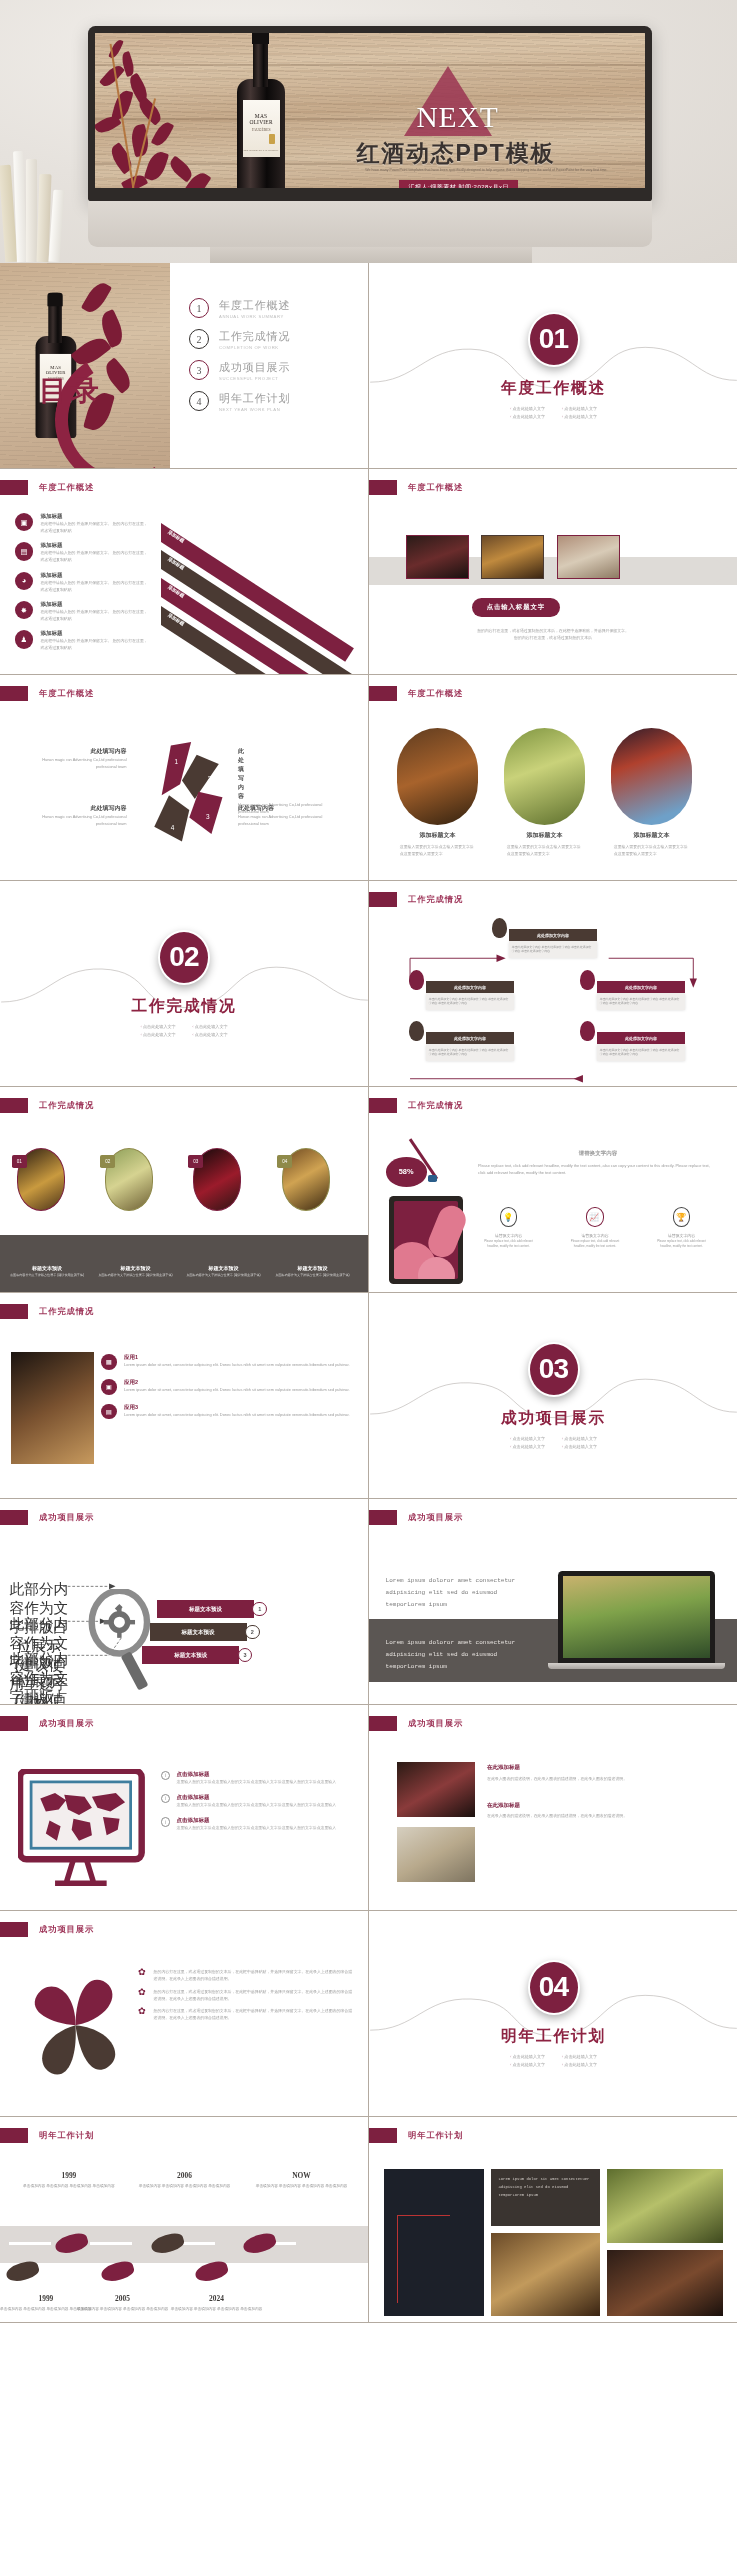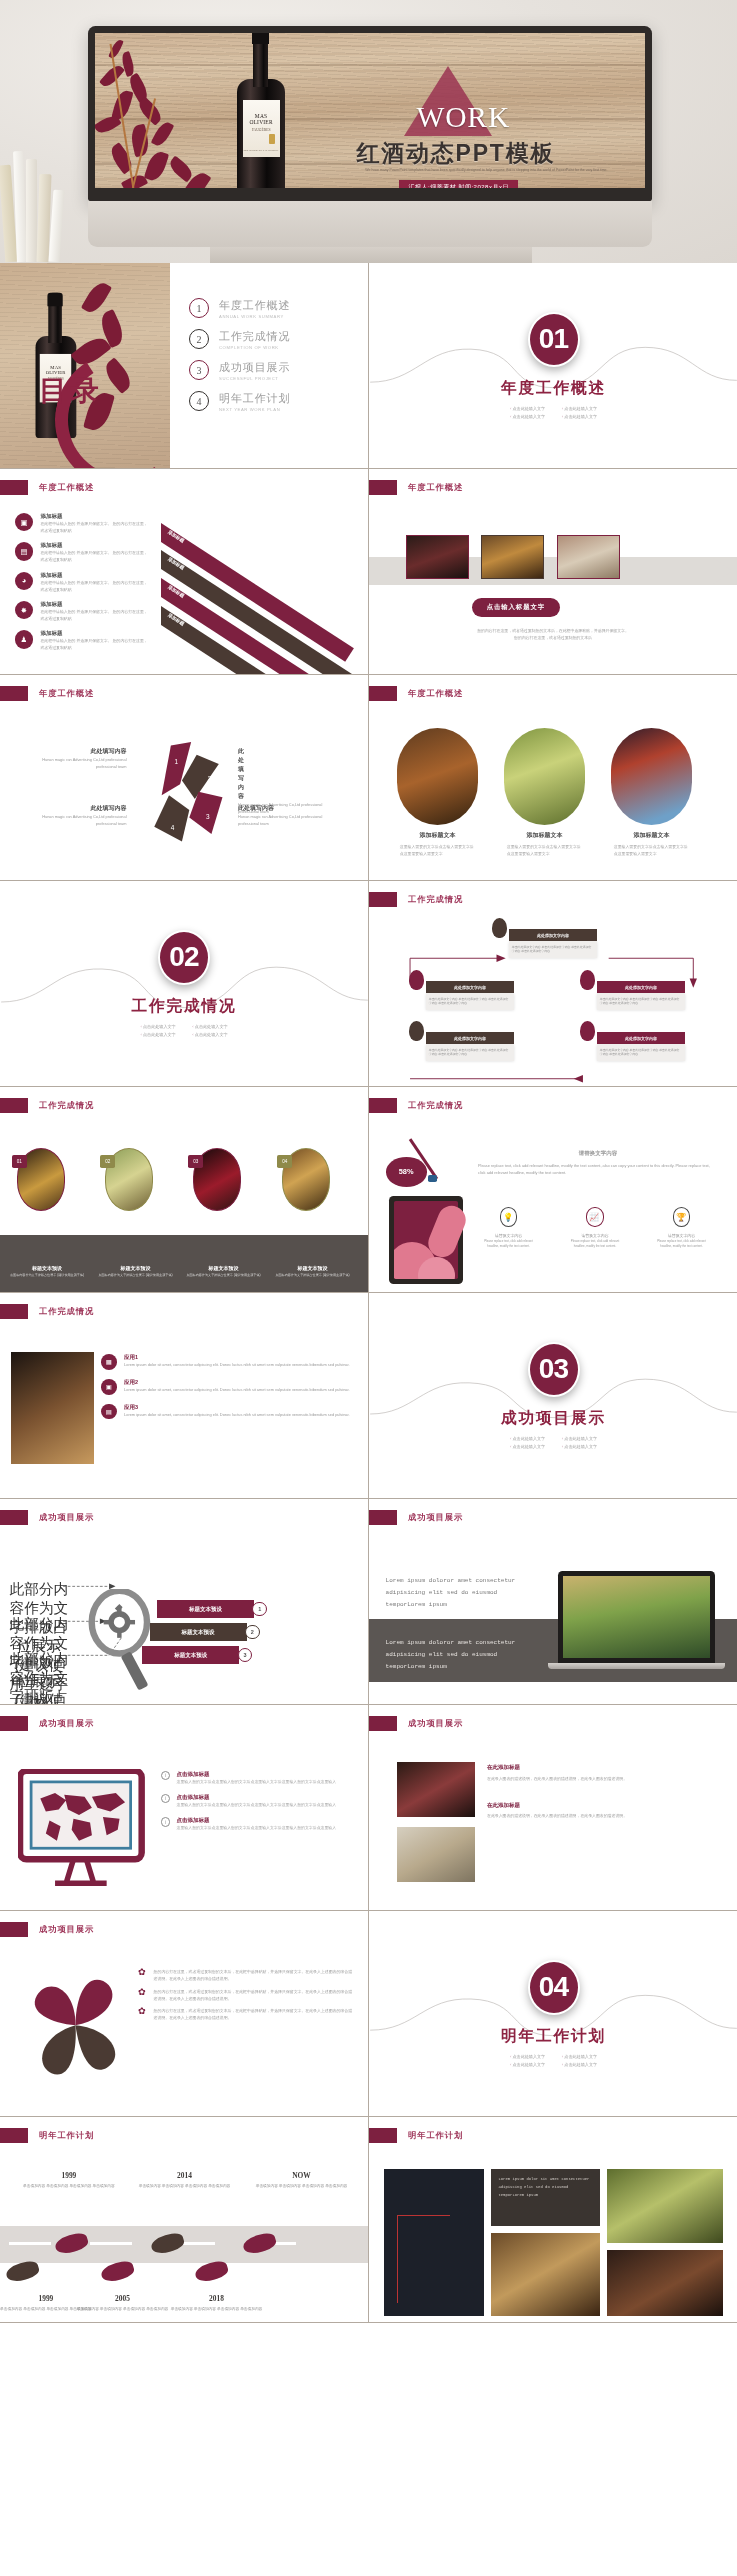--- a/index.html
+++ b/index.html
@@ -203,21 +203,21 @@
           <div class="bottle-cap"></div>
           <div class="bottle-label">
             <div class="lbl-t lbl-main">MAS OLIVIER</div>
             <div class="lbl-t lbl-sub">FAUGÈRES</div>
             <div class="lbl-gold"></div>
             <div class="lbl-t lbl-foot">Mis en bouteille à la Propriété</div>
           </div>
         </div>
 
         <div class="logo-tri"></div>
-        <div class="logo-word">WORK</div>
+        <div class="logo-word">NEXT</div>
         <div class="hero-title">红酒动态PPT模板</div>
         <div class="hero-en">We have many PowerPoint templates that have been specifically designed to help anyone that is stepping into the world of PowerPoint for the very first time.</div>
         <div class="hero-bar">汇报人:烟蒂素材    时间:2028x月x日</div>
       </div>
     </div>
   </div>
   <div class="stand-neck"></div>
   <div class="stand-foot"></div>
 </div>
 
@@ -797,21 +797,21 @@
     <div class="tl-dash" style="left:90px;width:42px"></div>
     <div class="tl-dash" style="left:173px;width:42px"></div>
     <div class="tl-dash" style="left:254px;width:42px"></div>
 
     <div class="yr" style="left:18.4px;top:48px">
       <b>1999</b>
       <span>单击填加内容  单击填加内容
 单击填加内容  单击填加内容</span>
     </div>
     <div class="yr" style="left:134px;top:48px">
-      <b>2014</b>
+      <b>2006</b>
       <span>单击填加内容  单击填加内容
 单击填加内容  单击填加内容</span>
     </div>
     <div class="yr" style="left:251px;top:48px">
       <b>NOW</b>
       <span>单击填加内容  单击填加内容
 单击填加内容  单击填加内容</span>
     </div>
 
     <div class="shoe dk" style="left:5.5px;top:146px;transform:rotate(-16deg)"></div>
@@ -825,21 +825,21 @@
       <b>1999</b>
       <span>单击填加内容  单击填加内容
 单击填加内容  单击填加内容</span>
     </div>
     <div class="yr" style="left:72px;top:171px">
       <b>2005</b>
       <span>单击填加内容  单击填加内容
 单击填加内容  单击填加内容</span>
     </div>
     <div class="yr" style="left:166px;top:171px">
-      <b>2018</b>
+      <b>2024</b>
       <span>单击填加内容  单击填加内容
 单击填加内容  单击填加内容</span>
     </div>
   </div>
 
   <div class="cell">
     <div class="sl-head">
         <div class="sl-tag"></div>
       <div class="sl-head-txt">明年工作计划</div>
       </div>

